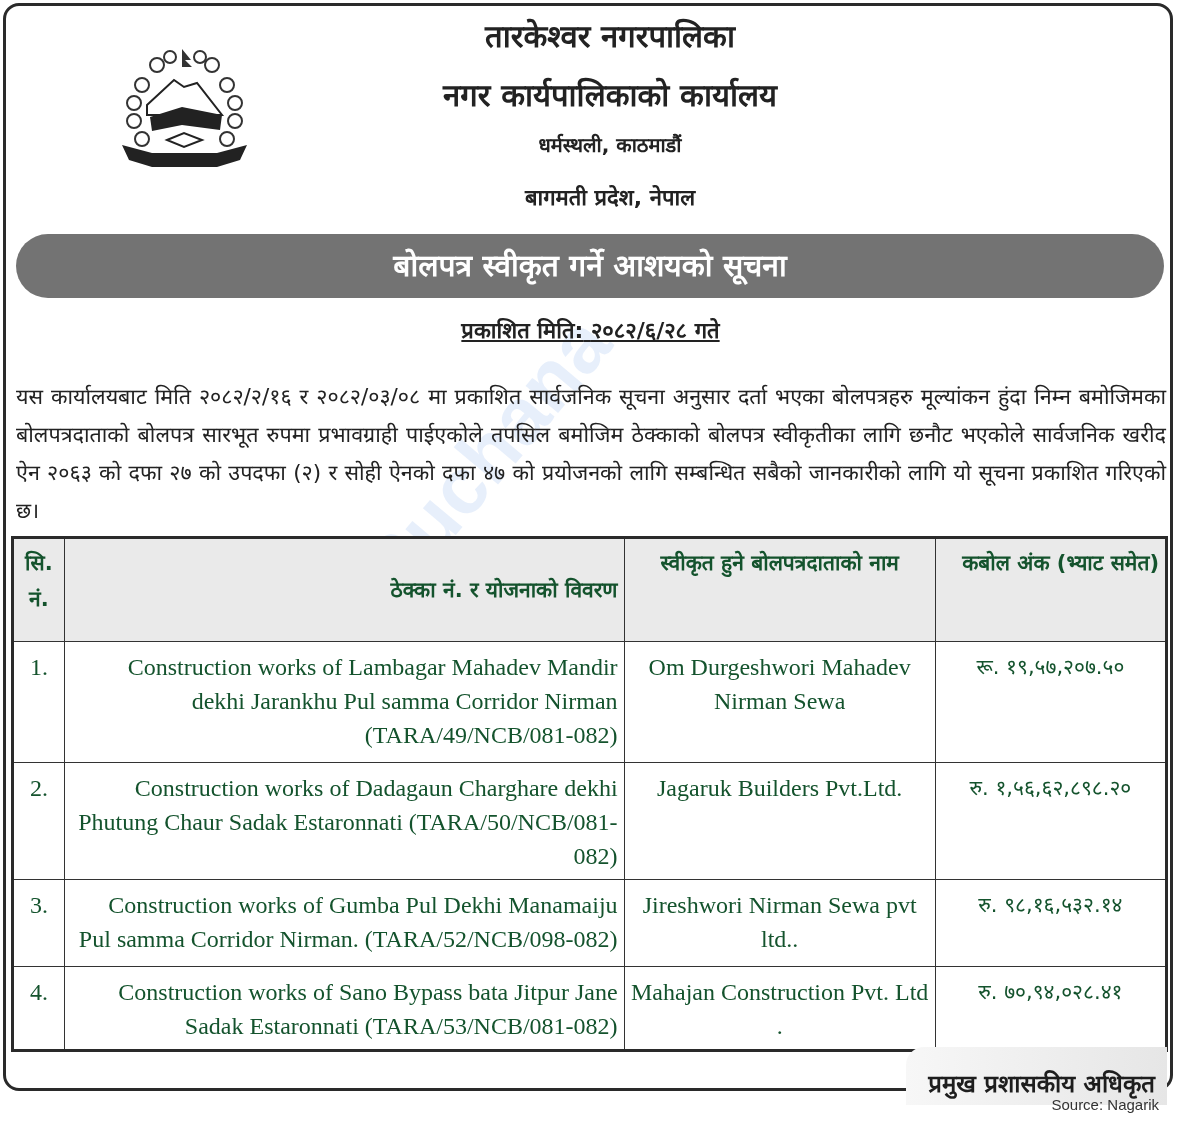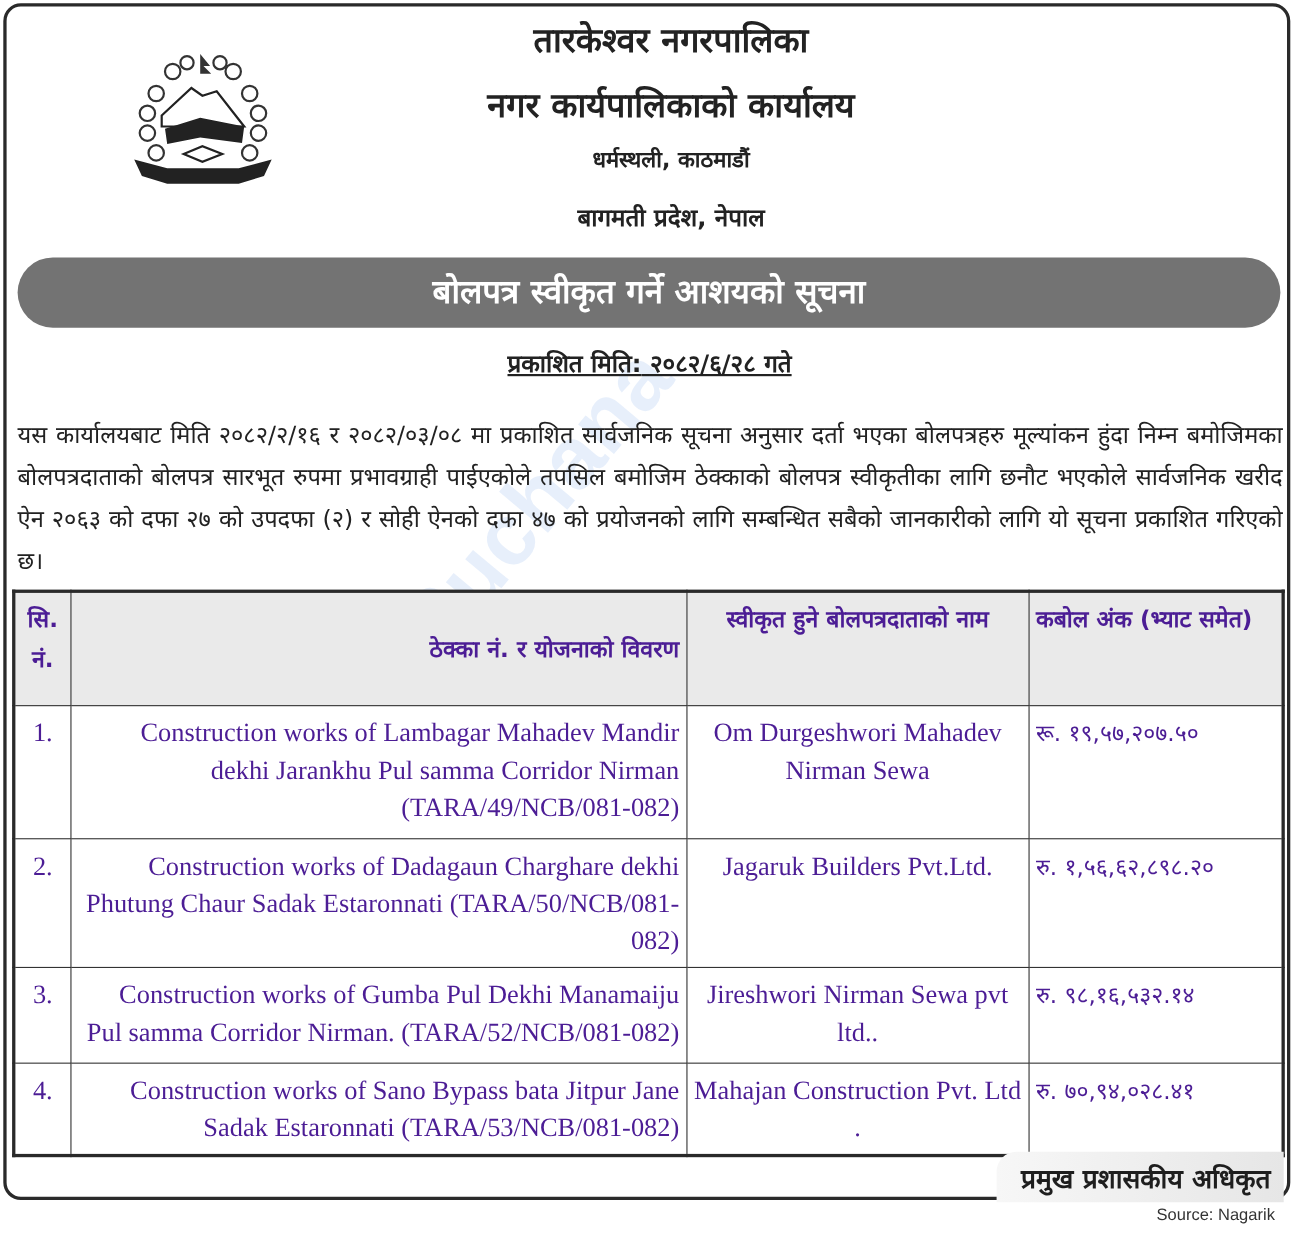--- a/index.html
+++ b/index.html
@@ -19,36 +19,36 @@
       background: #737373; border-radius: 32px; color: #fff; text-align: center;
       font-size: 30px; font-weight: bold; line-height: 64px;
     }
     .pubdate { position: absolute; left: 0; top: 314px; width: 1181px; text-align: center; font-size: 22px; font-weight: bold; color: #222; text-decoration: underline; }
     .body-text {
       position: absolute; left: 16px; top: 378px; width: 1150px;
       font-size: 21.5px; line-height: 38px; color: #222; text-align: justify; text-align-last: left;
     }
     table.tbl {
       position: absolute; left: 11px; top: 536px; width: 1157px;
-      border-collapse: collapse; font-family: "Liberation Serif", serif; font-size: 24px; color: #4c1d95;
+      border-collapse: collapse; font-family: "Liberation Serif", serif; font-size: 24px; color: #14532d;
       border: 3px solid #2a2a2a;
     }
     .tbl th, .tbl td { border: 1.5px solid #333; vertical-align: top; }
     .tbl th { background: #eaeaea; font-family: "DejaVu Sans", sans-serif; font-weight: bold; font-size: 21px; height: 90px; padding: 6px 6px; line-height: 36px; }
     .tbl td { padding: 8px 6px 4px 6px; line-height: 34px; }
     .c1 { width: 34px; text-align: center; }
     .c2 { width: 505px; text-align: right; }
     .c3 { width: 275px; text-align: center; }
-    .c4 { width: 200px; text-align: left; font-family: "DejaVu Sans", sans-serif; font-size: 21px; }
+    .c4 { width: 200px; text-align: center; font-family: "DejaVu Sans", sans-serif; font-size: 21px; }
     .r1 td { height: 108px; }
     .r2 td { height: 104px; }
     .r3 td { height: 74px; }
     .r4 td { height: 70px; }
     .signature {
-      position: absolute; right: 14px; top: 1047px; height: 42px; padding: 4px 12px 0 22px;
+      position: absolute; right: 14px; top: 1047px; height: 42px; padding: 16px 12px 0 22px;
       background: linear-gradient(to right, #f7f7f7, #e6e6e6); border-radius: 18px 0 0 0;
       font-size: 24px; font-weight: bold; line-height: 42px; color: #1e1e1e;
     }
     .source { position: absolute; right: 22px; top: 1096px; font-family: "Liberation Sans", sans-serif; font-size: 15px; color: #333; }
     .watermark { position: absolute; left: 320px; top: 410px; font-size: 80px; font-weight: bold; color: rgba(60,120,220,0.12); transform: rotate(-50deg); pointer-events: none; font-family: "Liberation Sans", sans-serif; }
   </style>
 </head>
 <body>
 
 <div class="frame"></div>
@@ -92,39 +92,39 @@
 </div>
 
 <div class="body-text">यस कार्यालयबाट मिति २०८२/२/१६ र २०८२/०३/०८ मा प्रकाशित सार्वजनिक सूचना अनुसार दर्ता भएका बोलपत्रहरु मूल्यांकन हुंदा निम्न बमोजिमका बोलपत्रदाताको बोलपत्र सारभूत रुपमा प्रभावग्राही पाईएकोले तपसिल बमोजिम ठेक्काको बोलपत्र स्वीकृतीका लागि छनौट भएकोले सार्वजनिक खरीद ऐन २०६३ को दफा २७ को उपदफा (२)  र सोही ऐनको दफा ४७ को प्रयोजनको लागि सम्बन्धित सबैको जानकारीको लागि यो सूचना प्रकाशित गरिएको छ।</div>
 
 <table class="tbl">
   <thead>
     <tr>
       <th class="c1">सि. नं.</th>
       <th class="c2" style="vertical-align:middle;">ठेक्का नं. र योजनाको विवरण</th>
       <th class="c3">स्वीकृत हुने बोलपत्रदाताको नाम</th>
-      <th class="c4" style="text-align:left;">कबोल अंक (भ्याट समेत)</th>
+      <th class="c4" style="text-align:right;">कबोल अंक (भ्याट समेत)</th>
     </tr>
   </thead>
   <tbody>
     <tr class="r1">
       <td class="c1">1.</td>
       <td class="c2">Construction works of Lambagar Mahadev Mandir dekhi Jarankhu Pul samma Corridor Nirman (TARA/49/NCB/081-082)</td>
       <td class="c3">Om Durgeshwori Mahadev Nirman Sewa</td>
       <td class="c4">रू. १९,५७,२०७.५०</td>
     </tr>
     <tr class="r2">
       <td class="c1">2.</td>
       <td class="c2">Construction works of Dadagaun Charghare dekhi Phutung Chaur Sadak Estaronnati (TARA/50/NCB/081-082)</td>
       <td class="c3">Jagaruk Builders Pvt.Ltd.</td>
       <td class="c4">रु. १,५६,६२,८९८.२०</td>
     </tr>
     <tr class="r3">
       <td class="c1">3.</td>
-      <td class="c2">Construction works of Gumba Pul Dekhi Manamaiju Pul samma Corridor Nirman. (TARA/52/NCB/081-082)</td>
+      <td class="c2">Construction works of Gumba Pul Dekhi Manamaiju Pul samma Corridor Nirman. (TARA/52/NCB/098-082)</td>
       <td class="c3">Jireshwori Nirman Sewa pvt ltd..</td>
       <td class="c4">रु.  ९८,१६,५३२.१४</td>
     </tr>
     <tr class="r4">
       <td class="c1">4.</td>
       <td class="c2">Construction works of Sano Bypass bata Jitpur Jane Sadak Estaronnati (TARA/53/NCB/081-082)</td>
       <td class="c3">Mahajan Construction Pvt. Ltd .</td>
       <td class="c4">रु. ७०,९४,०२८.४१</td>
     </tr>
   </tbody>

